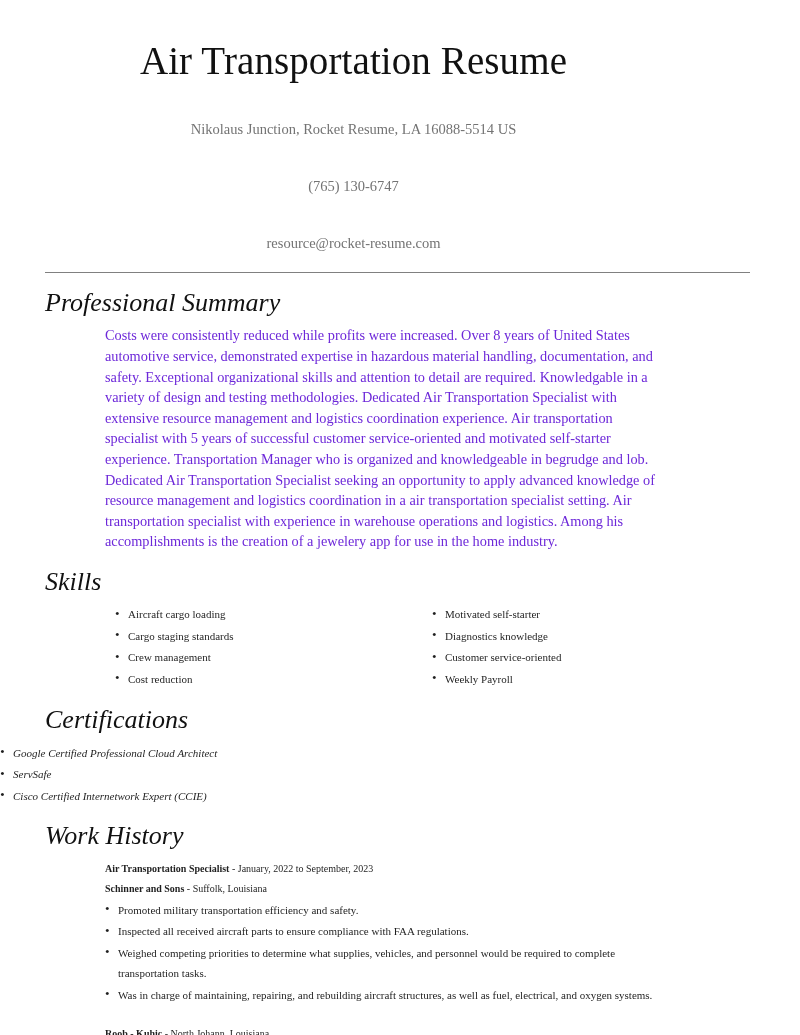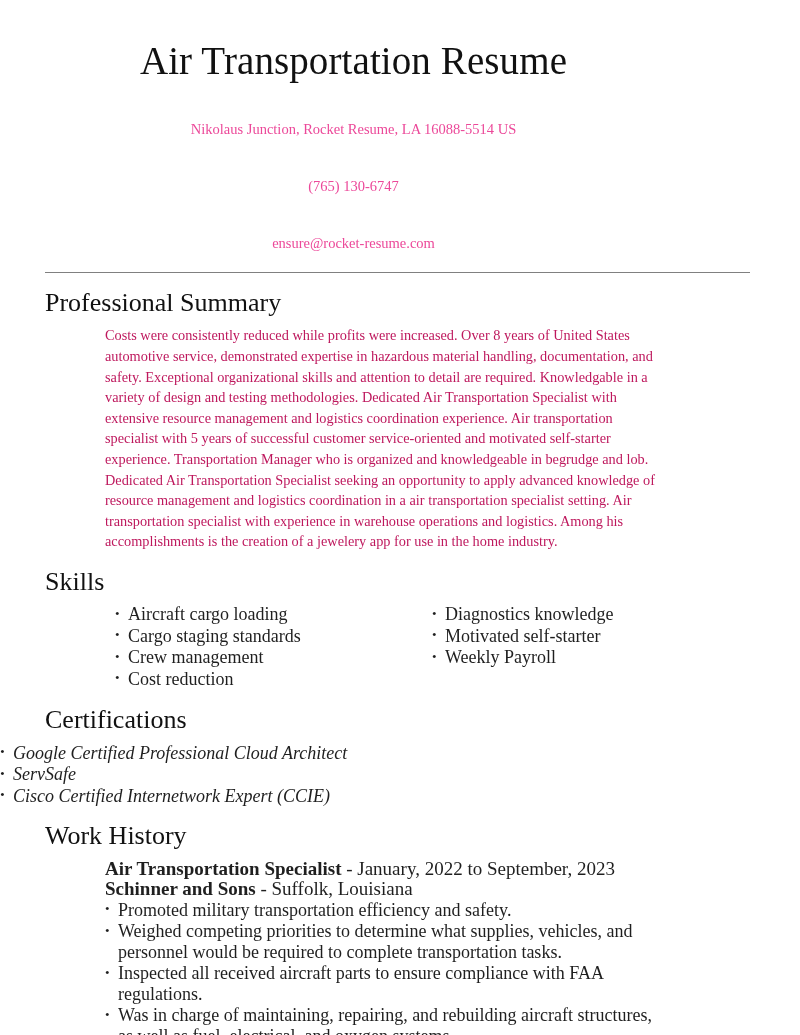--- a/index.html
+++ b/index.html
@@ -34,60 +34,61 @@
     margin: 0;
     padding-top: 40px;
   }
   .contact-block {
     text-align: center;
     margin-top: 14px;
   }
   .contact-line {
     font-size: 14.5px;
     line-height: 21px;
-    color: #ec4899;
+    color: #737373;
     margin-top: 36px;
   }
 
   .divider {
     border: none;
     border-top: 1px solid #808080;
     margin: 18px 50px 0 45px;
     width: 705px;
   }
 
   
   .section {
     margin-top: 14px;
   }
   .section-heading {
     font-size: 26px;
     font-weight: 400;
     color: #111111;
     margin: 0 0 6px 45px;
     line-height: 1.25;
+    font-style: italic;
   }
 
   .summary-text {
     margin: 0 52px 4px 105px;
     font-size: 14.3px;
     line-height: 20.6px;
-    color: #be185d;
+    color: #6d28d9;
     text-align: left;
   }
 
   
   ul.bullets {
     list-style: none;
     margin: 0;
     padding: 0;
   }
   ul.bullets > li {
     position: relative;
-    font-size: 18px;
+    font-size: 11px;
     line-height: 20.5px;
     color: #1f1f1f;
     padding-left: 13px;
     margin-bottom: 1px;
   }
   ul.bullets > li::before {
     content: "\2022";
     position: absolute;
     left: 0;
     top: -0.5px;
@@ -120,21 +121,21 @@
     margin-top: 3px;
   }
   .job {
     margin-left: 105px;
     margin-right: 52px;
   }
   .job + .job {
     margin-top: 19px;
   }
   .job-line {
-    font-size: 19px;
+    font-size: 10px;
     line-height: 20.5px;
     color: #1f1f1f;
   }
   .job-line .strong {
     font-weight: 700;
   }
   .job-bullets {
     margin-top: 9px;
     margin-left: 10px;
   }
@@ -145,42 +146,43 @@
 </head>
 <body>
 
 <div class="page">
 
   <h1 class="resume-title">Air Transportation Resume</h1>
 
   <div class="contact-block">
     <div class="contact-line">Nikolaus Junction, Rocket Resume, LA 16088-5514 US</div>
     <div class="contact-line">(765) 130-6747</div>
-    <div class="contact-line">ensure@rocket-resume.com</div>
+    <div class="contact-line">resource@rocket-resume.com</div>
   </div>
 
   <hr class="divider">
 
   <div class="section">
     <h2 class="section-heading">Professional Summary</h2>
     <p class="summary-text">Costs were consistently reduced while profits were increased. Over 8 years of United States automotive service, demonstrated expertise in hazardous material handling, documentation, and safety. Exceptional organizational skills and attention to detail are required. Knowledgable in a variety of design and testing methodologies. Dedicated Air Transportation Specialist with extensive resource management and logistics coordination experience. Air transportation specialist with 5 years of successful customer service-oriented and motivated self-starter experience. Transportation Manager who is organized and knowledgeable in begrudge and lob. Dedicated Air Transportation Specialist seeking an opportunity to apply advanced knowledge of resource management and logistics coordination in a air transportation specialist setting. Air transportation specialist with experience in warehouse operations and logistics. Among his accomplishments is the creation of a jewelery app for use in the home industry.</p>
   </div>
 
   <div class="section">
     <h2 class="section-heading">Skills</h2>
     <div class="skills-columns">
       <ul class="bullets skills-col" id="skills-left">
           <li>Aircraft cargo loading</li>
           <li>Cargo staging standards</li>
           <li>Crew management</li>
           <li>Cost reduction</li>
         </ul>
       <ul class="bullets skills-col second" id="skills-right">
+          <li>Motivated self-starter</li>
           <li>Diagnostics knowledge</li>
-          <li>Motivated self-starter</li>
+          <li>Customer service-oriented</li>
           <li>Weekly Payroll</li>
         </ul>
     </div>
   </div>
 
   <div class="section">
     <h2 class="section-heading">Certifications</h2>
     <ul class="bullets cert-list" id="cert-list">
         <li>Google Certified Professional Cloud Architect</li>
         <li>ServSafe</li>
@@ -189,22 +191,22 @@
   </div>
 
   <div class="section">
     <h2 class="section-heading">Work History</h2>
     <div class="jobs" id="jobs">
         <div class="job">
           <div class="job-line"><span class="strong">Air Transportation Specialist</span><span> - January, 2022 to September, 2023</span></div>
           <div class="job-line"><span class="strong">Schinner and Sons</span><span> - Suffolk, Louisiana</span></div>
           <ul class="bullets job-bullets">
             <li>Promoted military transportation efficiency and safety.</li>
+            <li>Inspected all received aircraft parts to ensure compliance with FAA regulations.</li>
             <li>Weighed competing priorities to determine what supplies, vehicles, and personnel would be required to complete transportation tasks.</li>
-            <li>Inspected all received aircraft parts to ensure compliance with FAA regulations.</li>
             <li>Was in charge of maintaining, repairing, and rebuilding aircraft structures, as well as fuel, electrical, and oxygen systems.</li>
           </ul>
         </div>
         <div class="job">
           <div class="job-line"><span class="strong">Roob - Kuhic</span><span> - North Johann, Louisiana</span></div>
         </div>
       </div>
   </div>
 
 </div>

